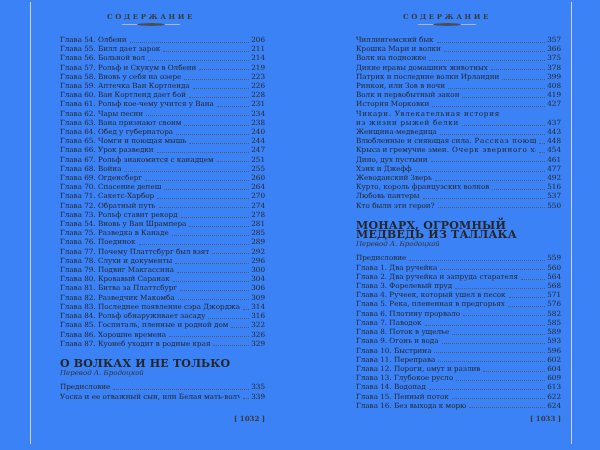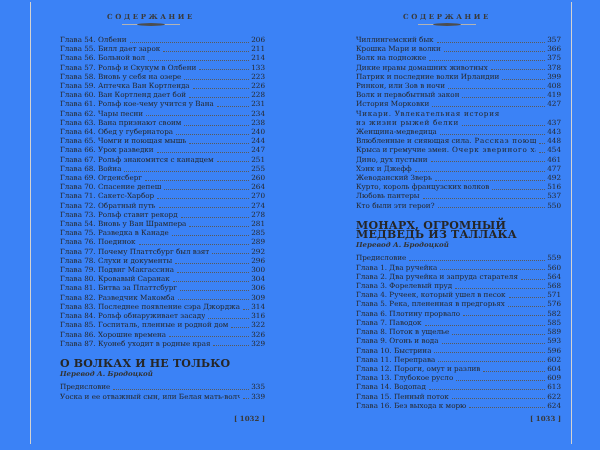--- a/index.html
+++ b/index.html
@@ -33,21 +33,21 @@
   .rule::after  { content: ''; position: absolute; left: 15px; right: 15px; top: 0; height: 3px; background: #4d4d4d; border-radius: 50%/50%; }
 
   .toc { margin-top: 9px; font-size: 7.2px; line-height: 9.2px; margin-left: 23px; }
   .row { display: flex; align-items: flex-end; white-space: nowrap; }
   .t { flex: 0 1 auto; overflow: hidden; }
   .sparse { letter-spacing: 0.7px; }
   .dots { flex: 1 1 auto; min-width: 6px; border-bottom: 1px dotted #5a5a5a; margin: 0 2px 1.5px 3px; }
   .pg { flex: 0 0 auto; text-align: right; min-width: 12px; }
 
   .sec-title { font-weight: bold; font-size: 11px; margin-top: 11px; letter-spacing: 0.2px; }
-  .sec-sub { font-style: italic; font-size: 7px; margin: 1px 0 4px 0; color: #333; font-weight: bold; }
+  .sec-sub { font-style: italic; font-size: 7px; margin: 1px 0 4px 0; color: #333; }
 
   .folio {
     position: absolute; left: 0; right: 0; bottom: 27px;
     text-align: right; font-weight: bold; font-size: 7px; color: #3a3a3a;
   }
 </style>
 </head>
 <body>
 
 <div class="spread">
@@ -69,21 +69,21 @@
           <span class="pg">211</span>
         </div>
         <div class="row">
           <span class="t">Глава 56. Больной вол</span>
           <span class="dots"></span>
           <span class="pg">214</span>
         </div>
         <div class="row">
           <span class="t">Глава 57. Рольф и Скукум в Олбени</span>
           <span class="dots"></span>
-          <span class="pg">133</span>
+          <span class="pg">219</span>
         </div>
         <div class="row">
           <span class="t">Глава 58. Вновь у себя на озере</span>
           <span class="dots"></span>
           <span class="pg">223</span>
         </div>
         <div class="row">
           <span class="t">Глава 59. Аптечка Ван Кортленда</span>
           <span class="dots"></span>
           <span class="pg">226</span>

